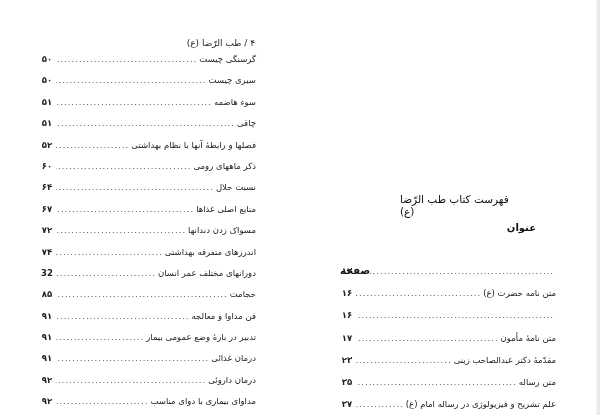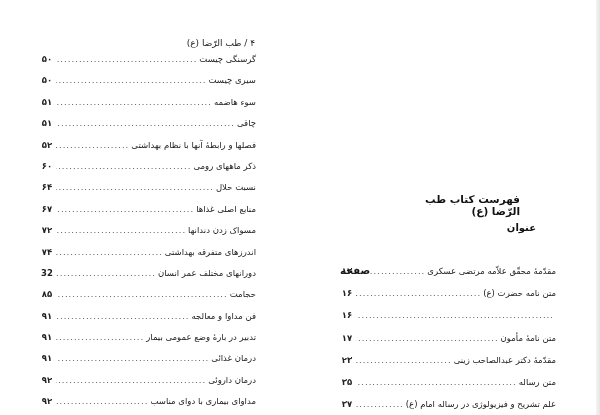--- a/index.html
+++ b/index.html
@@ -20,22 +20,22 @@
   .toc-right { top:266px; left:340px; width:216px; }
   .toc li {
     display:flex; align-items:baseline; height:21.4px; font-size:8.5px; color:#222;
   }
   .toc-right li { height:22.2px; }
   .toc .t { white-space:nowrap; }
   .toc .d { flex:1; overflow:hidden; white-space:nowrap; color:#555; letter-spacing:1px; margin:0 2px; }
   .toc .d::before { content:"........................................................................................................"; }
   .toc .p { white-space:nowrap; font-weight:bold; font-size:8.5px; min-width:14px; text-align:center; }
   .toc-title {
-    position:absolute; top:193px; left:400px; width:120px; text-align:right;
-    direction:rtl; font-weight:bold; font-size:10.5px; color:#111;
+    position:absolute; top:193px; left:400px; width:120px; text-align:left;
+    direction:rtl; font-weight:normal; font-size:10.5px; color:#111;
   }
   .col-head { position:absolute; top:222px; font-weight:bold; font-size:10px; color:#111; direction:rtl; }
   .col-head-title { right:64px;margin-left:35px; }
   .col-head-page { left:340px;margin-top:43px; }
 </style>
 </head>
 <body>
 
 <div class="page page-left">
   <div class="running-head">۴ / طب الرّضا (ع)</div>
@@ -136,21 +136,20 @@
 
 <div class="page page-right"></div>
 <div class="right-edge"></div>
 
 <div class="toc-title">فهرست کتاب طب الرّضا (ع)</div>
 <div class="col-head col-head-title">عنوان</div>
 <div class="col-head col-head-page">صفحه</div>
 
 <ul class="toc toc-right">
   <li>
-      <span class="t">مقدّمهٔ محقّق علاّمه مرتضی عسکری</span>
       <span class="d"></span>
       <span class="p">۱۳</span>
     </li>
   <li>
       <span class="t">متن نامه حضرت (ع)</span>
       <span class="d"></span>
       <span class="p">۱۶</span>
     </li>
   <li>
       <span class="d"></span>

